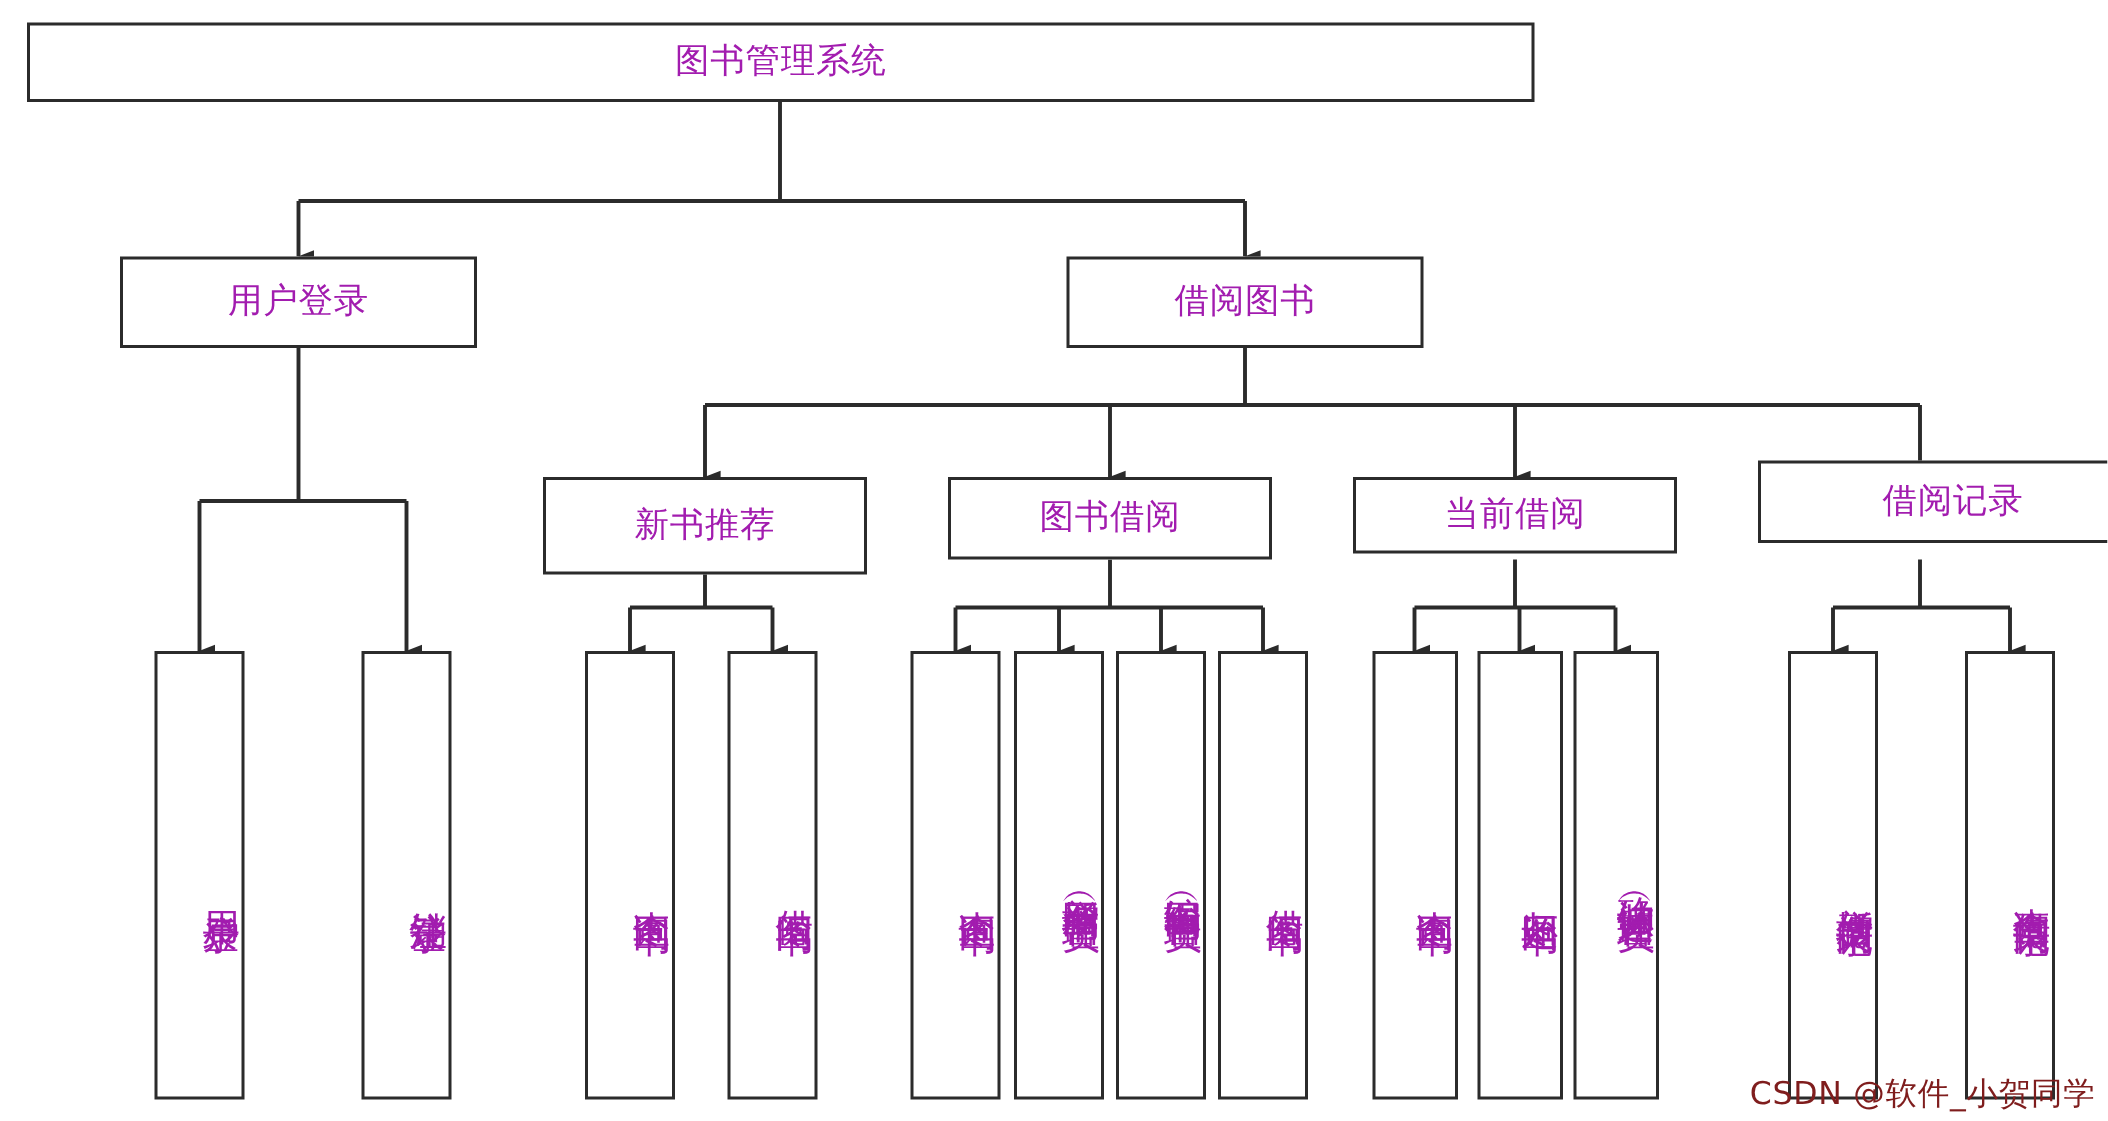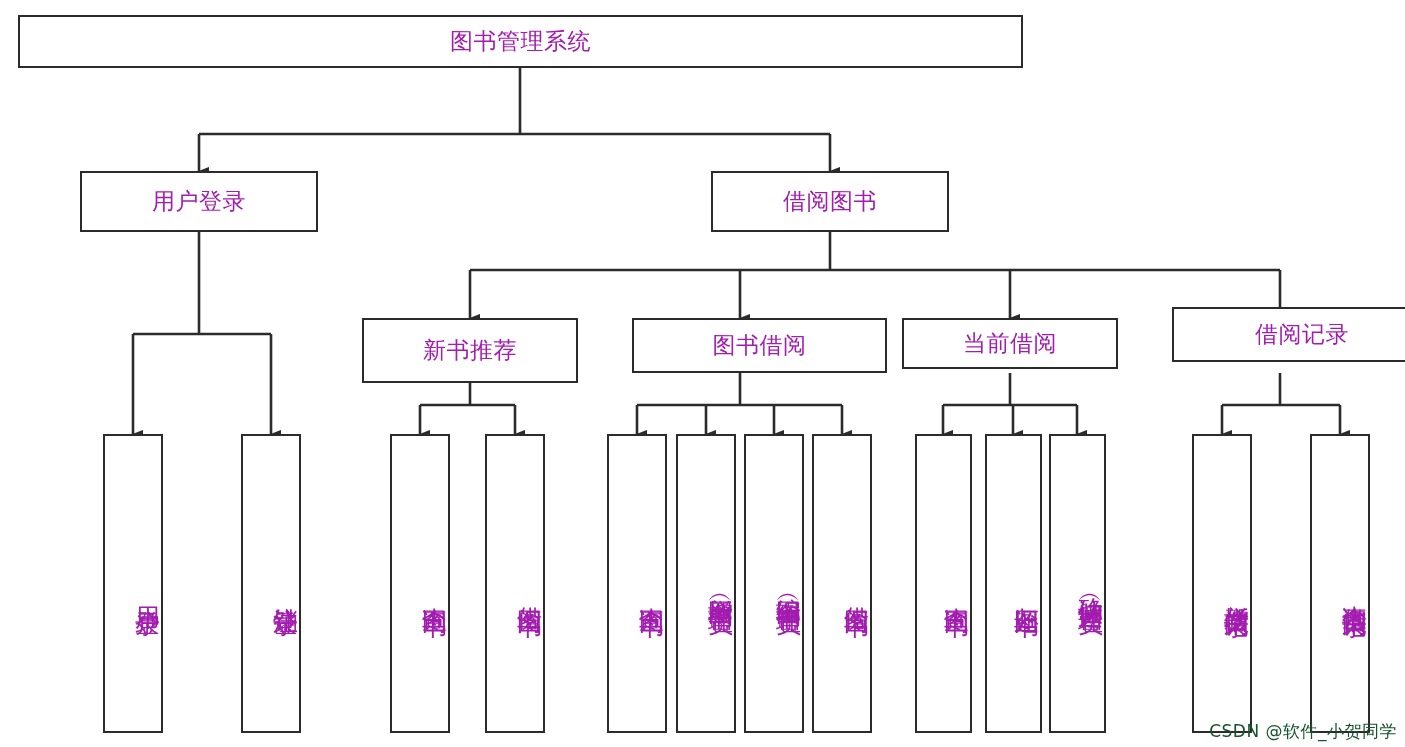--- a/index.html
+++ b/index.html
@@ -54,22 +54,22 @@
     padding-top: 6px;
   }
   .node-label {
     display: block;
     white-space: pre;
   }
   .watermark {
     position: absolute;
     right: 8px;
     bottom: 4px;
-    font-size: 17px;
-    color: #14532d;
+    font-size: 21px;
+    color: #7f1d1d;
     letter-spacing: 0.5px;
     white-space: nowrap;
   }
 </style>
 </head>
 <body>
 
 <div id="canvas">
 
   <svg class="edges" viewBox="0 0 1405 747" xmlns="http://www.w3.org/2000/svg">
@@ -122,21 +122,21 @@
   <div class="node horiz" id="node-l1-0" style="left: 80px; top: 171px; width: 238px; height: 61px;">
     <span class="node-label">用户登录</span>
   </div>
   <div class="node horiz" id="node-l1-1" style="left: 711px; top: 171px; width: 238px; height: 61px;">
     <span class="node-label">借阅图书</span>
   </div>
 
   <div class="node horiz" id="node-l2-0" style="left: 362px; top: 318px; width: 216px; height: 65px;">
     <span class="node-label">新书推荐</span>
   </div>
-  <div class="node horiz" id="node-l2-1" style="left: 632px; top: 318px; width: 255px; height: 55px;">
+  <div class="node horiz" id="node-l2-1" style="left: 632px; top: 318px; width: 216px; height: 55px;">
     <span class="node-label">图书借阅</span>
   </div>
   <div class="node horiz" id="node-l2-2" style="left: 902px; top: 318px; width: 216px; height: 51px;">
     <span class="node-label">当前借阅</span>
   </div>
   <div class="node horiz" id="node-l2-3" style="left: 1172px; top: 307px; width: 260px; height: 55px;">
     <span class="node-label">借阅记录</span>
   </div>
 
   <div class="node vert" id="node-leaf-0" style="left: 103px; top: 434px; width: 60px; height: 299px;">

